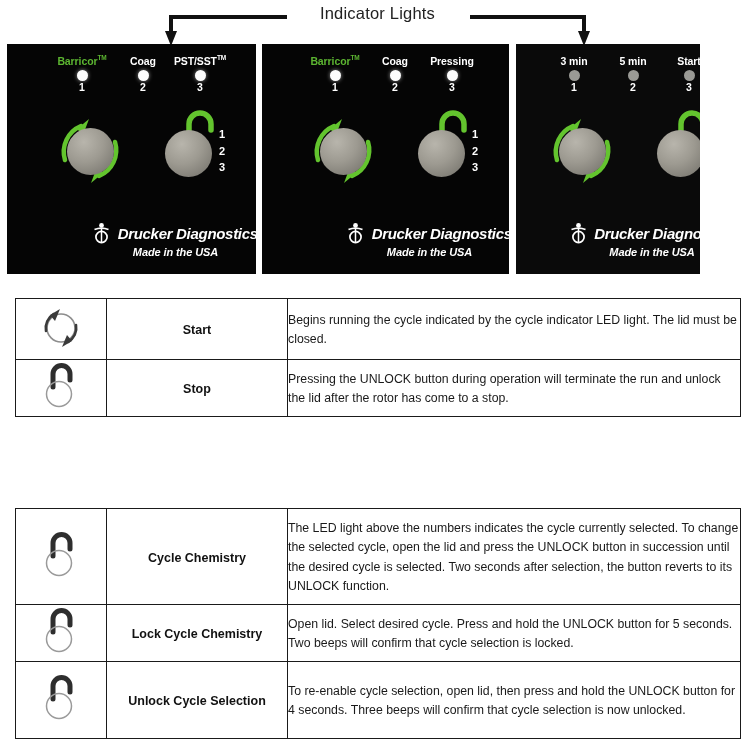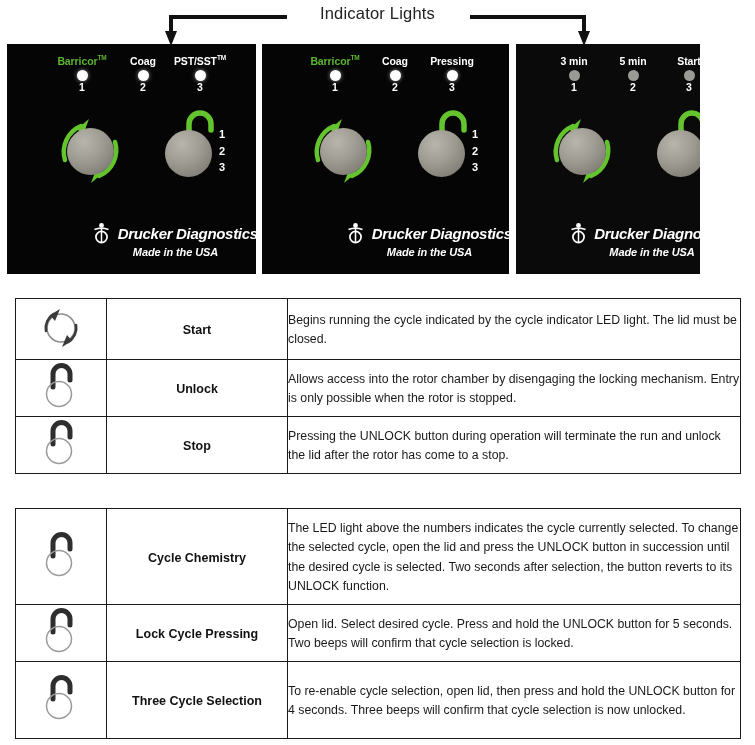--- a/index.html
+++ b/index.html
@@ -296,34 +296,20 @@
     </td>
   </tr>
   <tr>
     <td class="c-icon" style="height:56px;">
       <svg width="42" height="50" viewBox="0 0 42 50">
         <path d="M13 26 L13 13 A8.5 8.5 0 0 1 30 13 L30 19" stroke="#2e2e2e" stroke-width="5" fill="none" stroke-linecap="round"></path>
         <circle cx="19" cy="33" r="12.5" stroke="#9a9a9a" stroke-width="1.5" fill="none"></circle>
       </svg>
     </td>
     <td class="c-name">
-      <span class="name-txt">Unlock</span>
-    </td>
-    <td class="c-desc">
-      <span class="desc-txt">Allows access into the rotor chamber by disengaging the locking mechanism. Entry is only possible when the rotor is stopped.</span>
-    </td>
-  </tr>
-  <tr>
-    <td class="c-icon" style="height:56px;">
-      <svg width="42" height="50" viewBox="0 0 42 50">
-        <path d="M13 26 L13 13 A8.5 8.5 0 0 1 30 13 L30 19" stroke="#2e2e2e" stroke-width="5" fill="none" stroke-linecap="round"></path>
-        <circle cx="19" cy="33" r="12.5" stroke="#9a9a9a" stroke-width="1.5" fill="none"></circle>
-      </svg>
-    </td>
-    <td class="c-name">
       <span class="name-txt">Stop</span>
     </td>
     <td class="c-desc">
       <span class="desc-txt">Pressing the UNLOCK button during operation will terminate the run and unlock the lid after the rotor has come to a stop.</span>
     </td>
   </tr>
 </tbody>
   </table>
 
 <table class="tbl" style="left:15px;top:508px;width:726px;">
@@ -343,34 +329,34 @@
     </td>
   </tr>
   <tr>
     <td class="c-icon" style="height:52px;">
       <svg width="42" height="52" viewBox="0 0 42 52">
         <path d="M13 27 L13 14 A8.5 8.5 0 0 1 30 14 L30 20" stroke="#2e2e2e" stroke-width="5" fill="none" stroke-linecap="round"></path>
         <circle cx="19" cy="34" r="12.5" stroke="#9a9a9a" stroke-width="1.5" fill="none"></circle>
       </svg>
     </td>
     <td class="c-name">
-      <span class="name-txt">Lock Cycle Pressing</span>
+      <span class="name-txt">Lock Cycle Chemistry</span>
     </td>
     <td class="c-desc">
       <span class="desc-txt">Open lid. Select desired cycle. Press and hold the UNLOCK button for 5 seconds. Two beeps will confirm that cycle selection is locked.</span>
     </td>
   </tr>
   <tr>
     <td class="c-icon" style="height:76px;">
       <svg width="42" height="52" viewBox="0 0 42 52">
         <path d="M13 27 L13 14 A8.5 8.5 0 0 1 30 14 L30 20" stroke="#2e2e2e" stroke-width="5" fill="none" stroke-linecap="round"></path>
         <circle cx="19" cy="34" r="12.5" stroke="#9a9a9a" stroke-width="1.5" fill="none"></circle>
       </svg>
     </td>
     <td class="c-name">
-      <span class="name-txt">Three Cycle Selection</span>
+      <span class="name-txt">Unlock Cycle Selection</span>
     </td>
     <td class="c-desc">
       <span class="desc-txt">To re-enable cycle selection, open lid, then press and hold the UNLOCK button for 4 seconds. Three beeps will confirm that cycle selection is now unlocked.</span>
     </td>
   </tr>
 </tbody>
   </table>
 
 </body></html>

